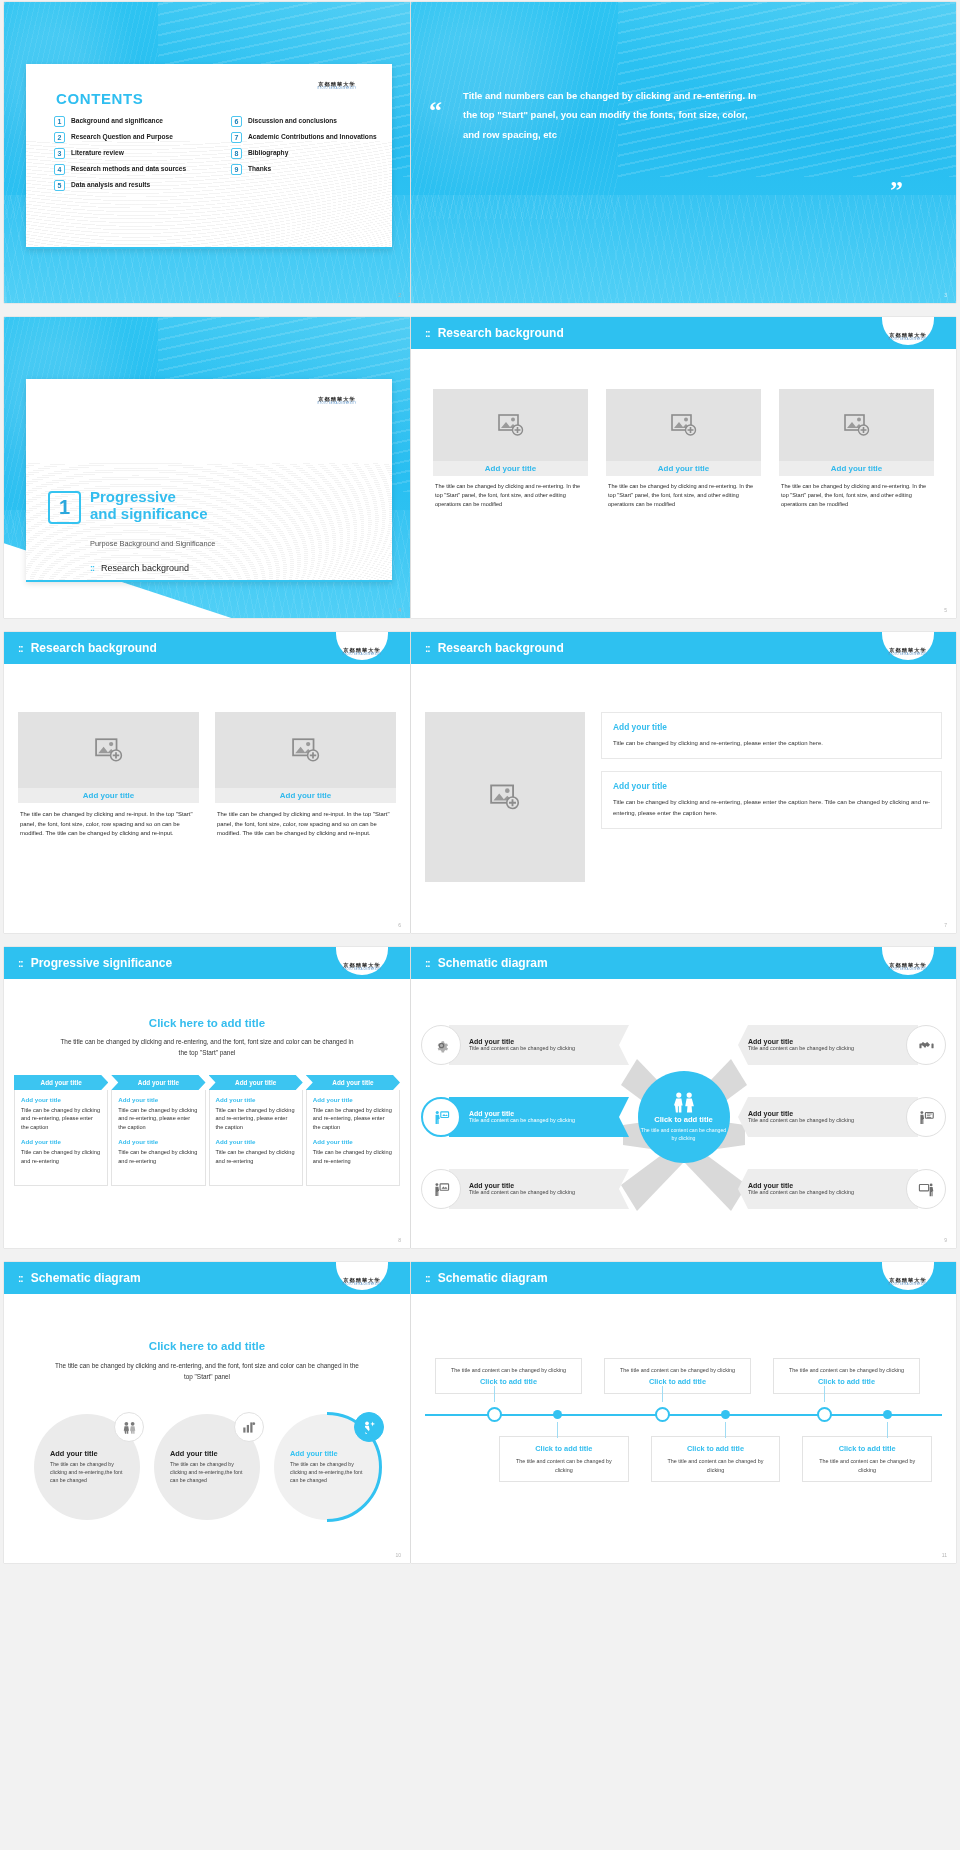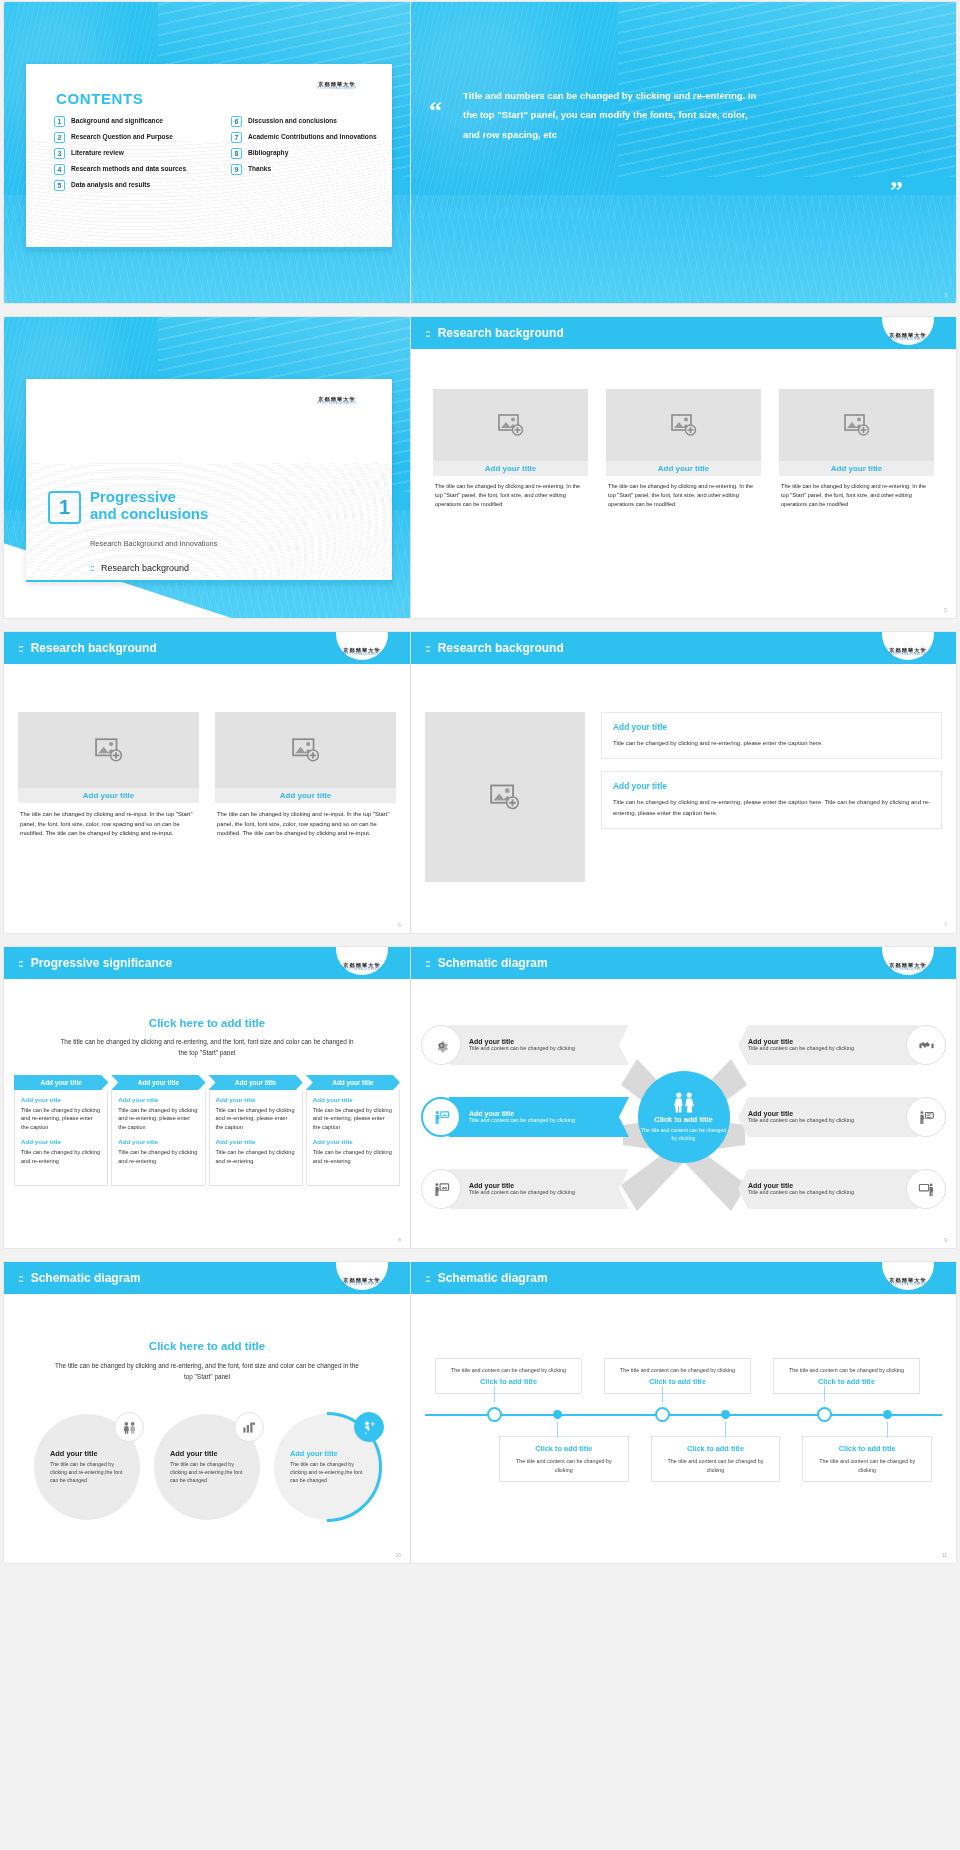--- a/index.html
+++ b/index.html
@@ -291,23 +291,23 @@
     <div class="cut-white"></div>
     <div class="card" style="left:22px; top:62px; right:18px; bottom:36px;">
       <div class="wave"></div>
       <div class="notch">
         <div class="logo-cn">京都精華大学</div>
         <div class="logo-en">KYOTO SEIKA UNIVERSITY</div>
       </div>
       <div class="sec-num">1</div>
       <div class="sec-title">
         <span>Progressive</span><br>
-        <span>and conclusions</span>
-      </div>
-      <div class="sec-sub">Research Background and Innovations</div>
+        <span>and significance</span>
+      </div>
+      <div class="sec-sub">Purpose Background and Significance</div>
       <div class="sec-list">
         <div class="sec-li">
             <span class="dots">::</span>
             <span>Research background</span>
           </div>
         <div class="sec-li">
             <span class="dots">::</span>
             <span>Research meaning</span>
           </div>
       </div>

